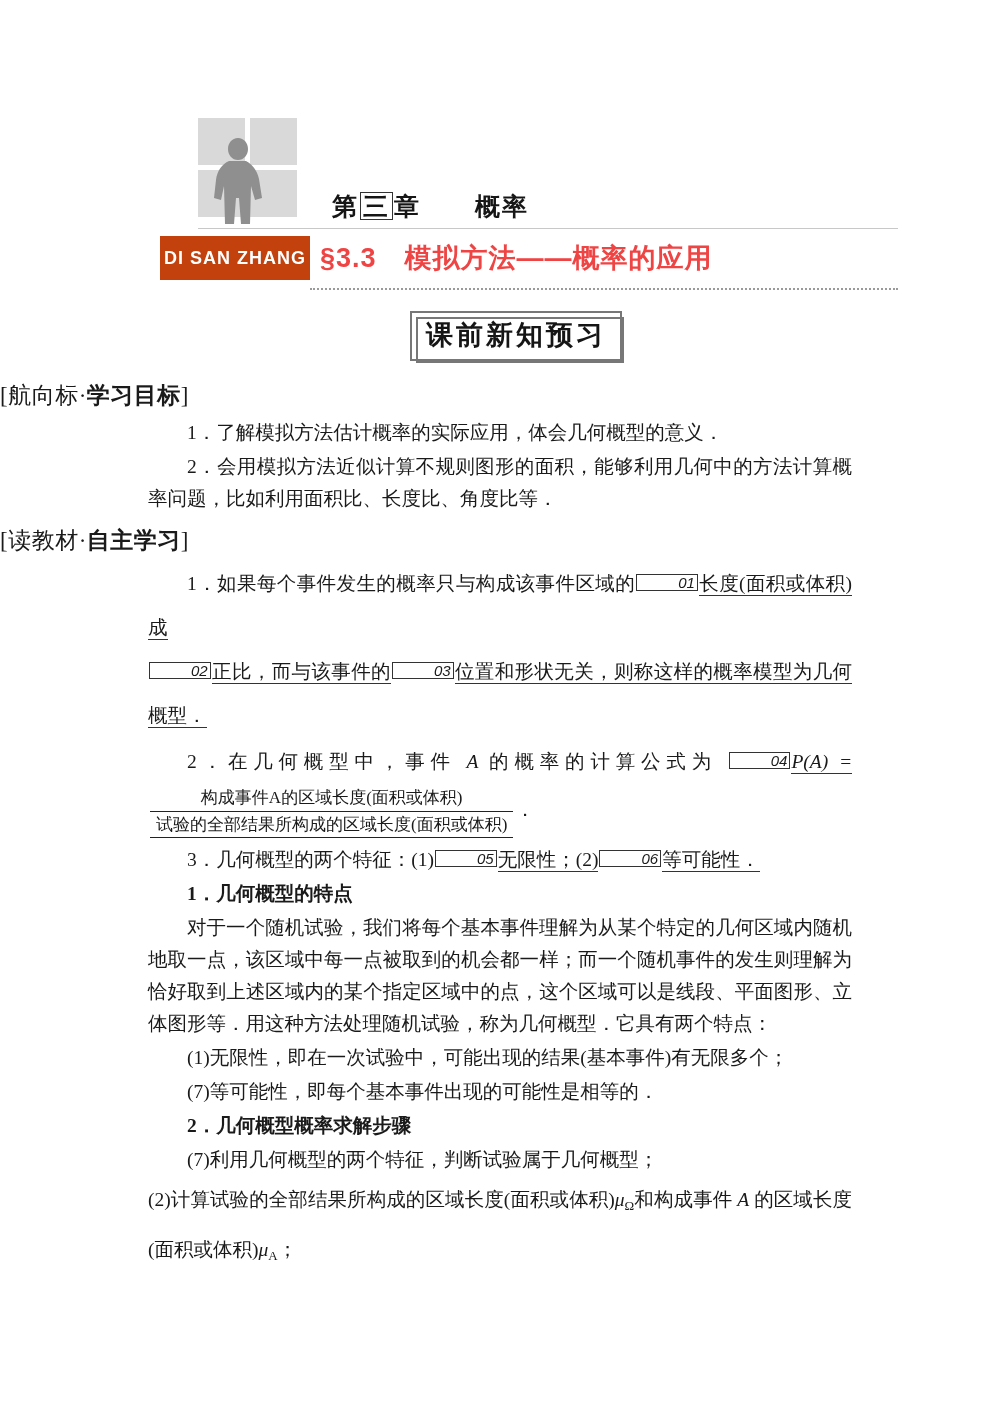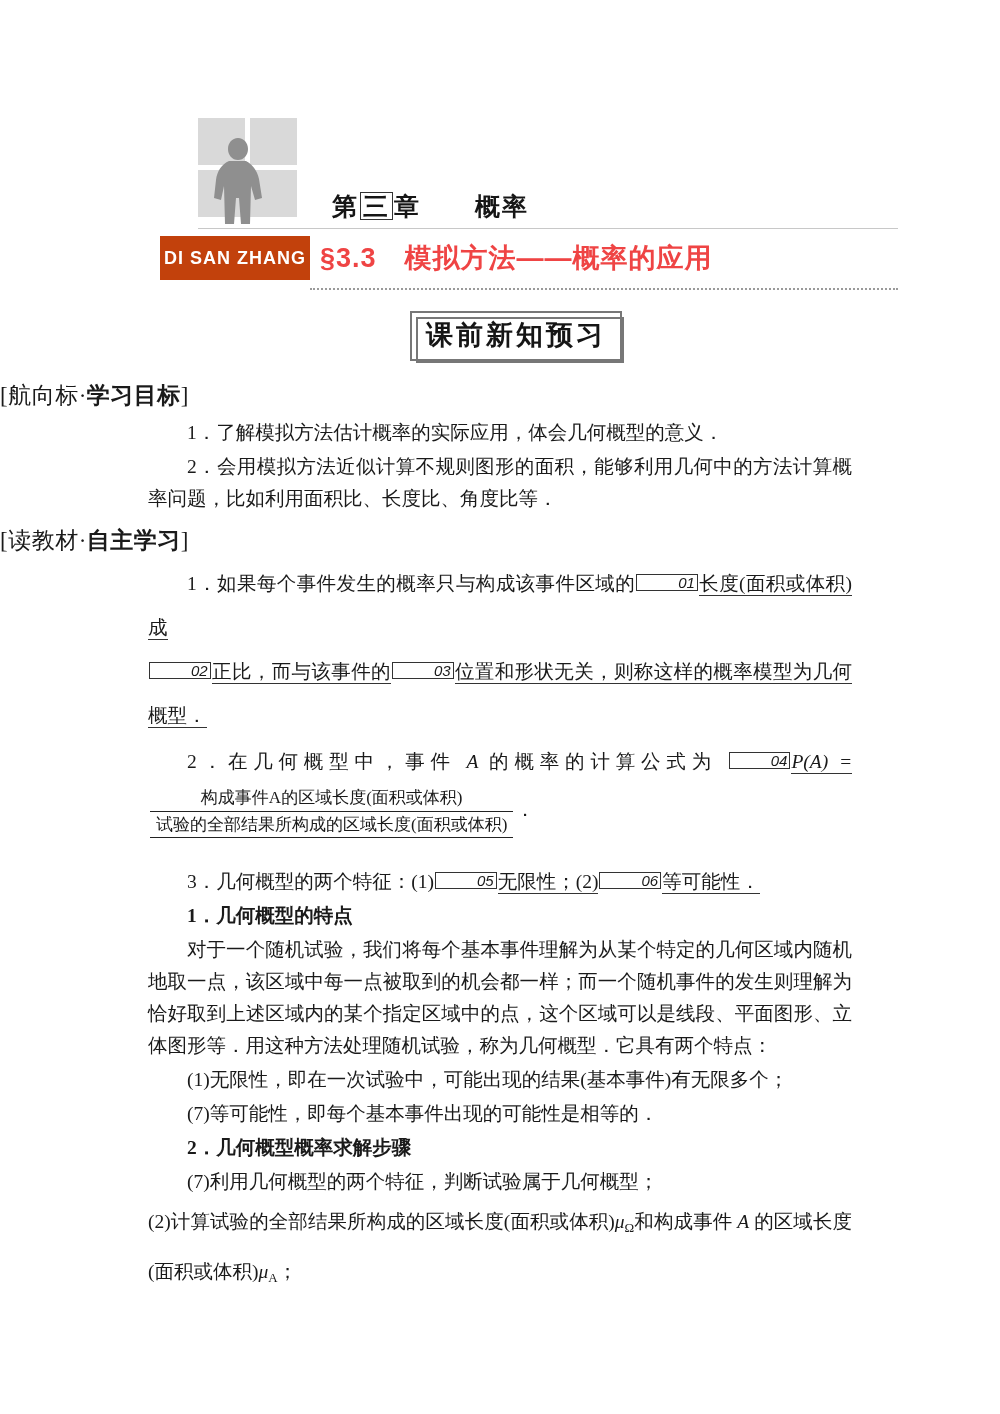--- a/index.html
+++ b/index.html
@@ -167,21 +167,21 @@
       <span class="numbox">04</span><span class="ul ital">P(A) =</span>
     </p>
 
     <p class="tx" style="text-indent:0; line-height:26px; padding-left:148px;">
       <span class="frac">
         <span class="num">构成事件A的区域长度(面积或体积)</span>
         <span class="den" style="border-bottom:1.3px solid #222;">试验的全部结果所构成的区域长度(面积或体积)</span>
       </span><span>．</span>
     </p>
 
-    <p class="tx indent" style="margin-top:28px;">
+    <p class="tx indent" style="margin-top:6px;">
       <span>3．几何概型的两个特征：(1)</span><span class="numbox">05</span><span class="ul">无限性；(2)</span><span class="numbox">06</span><span class="ul">等可能性．</span>
     </p>
 
 
     <p class="tx indent"><b>1．几何概型的特点</b></p>
     <p class="tx indent">对于一个随机试验，我们将每个基本事件理解为从某个特定的几何区域内随机地取一点，该区域中每一点被取到的机会都一样；而一个随机事件的发生则理解为恰好取到上述区域内的某个指定区域中的点，这个区域可以是线段、平面图形、立体图形等．用这种方法处理随机试验，称为几何概型．它具有两个特点：</p>
     <p class="tx indent">(1)无限性，即在一次试验中，可能出现的结果(基本事件)有无限多个；</p>
     <p class="tx indent">(7)等可能性，即每个基本事件出现的可能性是相等的．</p>
 
     <p class="tx indent"><b>2．几何概型概率求解步骤</b></p>

